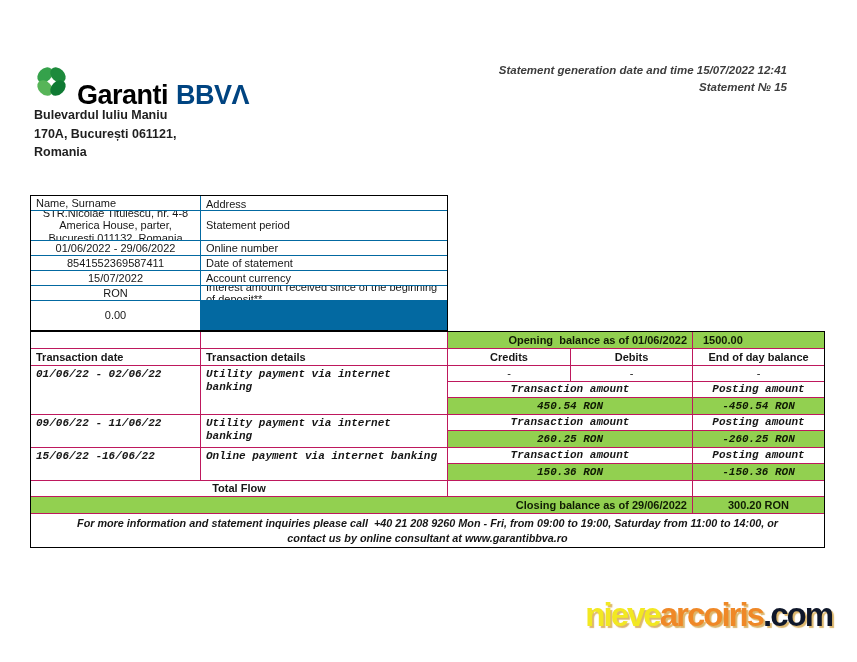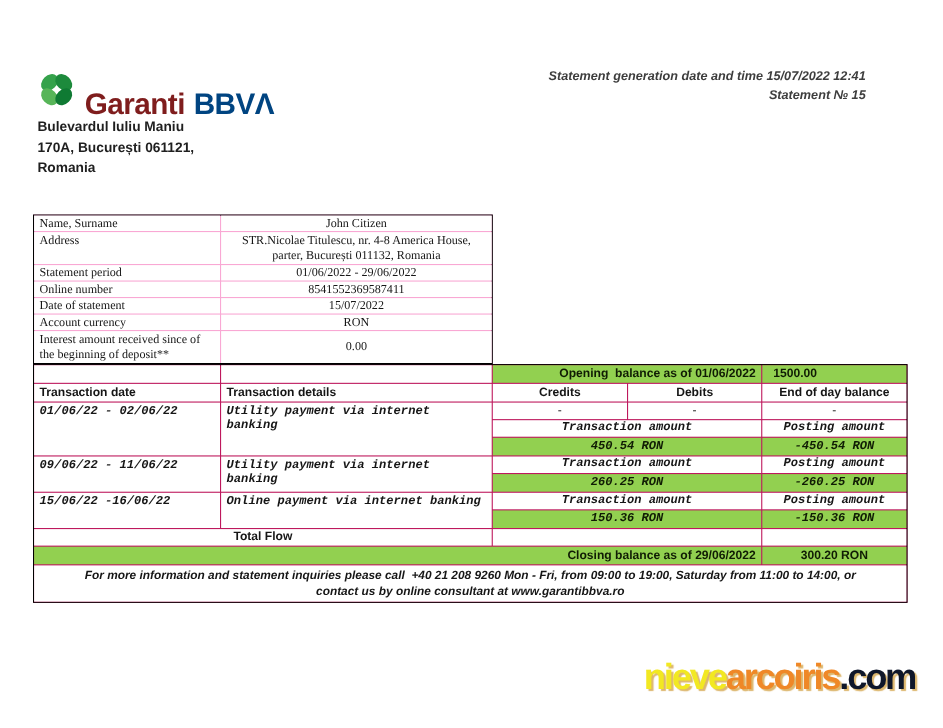--- a/index.html
+++ b/index.html
@@ -4,34 +4,34 @@
 <style>
   * { margin:0; padding:0; box-sizing:border-box; }
   html,body { background:#ffffff; }
   body { width:857px; height:662px; position:relative; overflow:hidden;
          font-family:"Liberation Sans", sans-serif; color:#1a1a1a; }
 
   
   .logo { position:absolute; left:33px; top:52px; display:flex; align-items:center; gap:7px; }
   .logo svg { width:37px; height:37px; }
   .logo .brand { font-size:27px; letter-spacing:-0.5px; display:flex; gap:8px; align-items:baseline; }
-  .logo .garanti { color:#7f1d1d; font-weight:600;margin-top:28px; }
+  .logo .garanti { color:#000000; font-weight:600;margin-top:28px; }
   .logo .bbva { color:#004481; font-weight:700; }
 
   .stmt-meta { position:absolute; right:70px; top:62px; text-align:right;
                font-size:11.5px; font-weight:bold; font-style:italic; color:#3d3d3d; line-height:16.5px; }
 
   .bank-addr { position:absolute; left:34px; top:106px; font-size:12.5px; font-weight:bold;
                color:#1f1f1f; line-height:18.5px; }
 
   
   .info-table { position:absolute; left:30px; top:195px; display:grid;
                 grid-template-columns:169px 246px;
                 grid-template-rows:14px 29px 14px 14px 14px 14px 29px;
-                gap:1px; background:#f9a8d4; border:1px solid #000;font-family:Liberation Serif, serif; }
+                gap:1px; background:#0369a1; border:1px solid #000; }
   .txn-table  { position:absolute; left:30px; top:331px; display:grid;
                 grid-template-columns:169px 246px 122px 121px 131px;
                 grid-template-rows:16px 16px 15px 15px 16px 15px 16px 15px 16px 15px 16px 33px;
                 gap:1px; background:#be185d; border:1px solid #000; }
 
   .c { background:#fff; display:flex; align-items:center; justify-content:flex-start;
        font-size:11px; line-height:12.5px; color:#161616; padding:0 5px; overflow:hidden; }
   .ctr { justify-content:center; text-align:center; }
   .rt  { justify-content:flex-end; text-align:right; }
   .top { align-items:flex-start; padding-top:2px; }
@@ -73,21 +73,20 @@
 </div>
 
 <div class="bank-addr">
   <div>Bulevardul Iuliu Maniu</div>
   <div>170A, București 061121,</div>
   <div>Romania</div>
 </div>
 
 <div class="info-table">
   <div class="c">Name, Surname</div>
-  <div class="c ctr">John Citizen</div>
 
   <div class="c top">Address</div>
   <div class="c ctr">STR.Nicolae Titulescu, nr. 4-8 America House, parter, București 011132, Romania</div>
 
   <div class="c">Statement period</div>
   <div class="c ctr">01/06/2022 - 29/06/2022</div>
 
   <div class="c">Online number</div>
   <div class="c ctr">8541552369587411</div>
 

